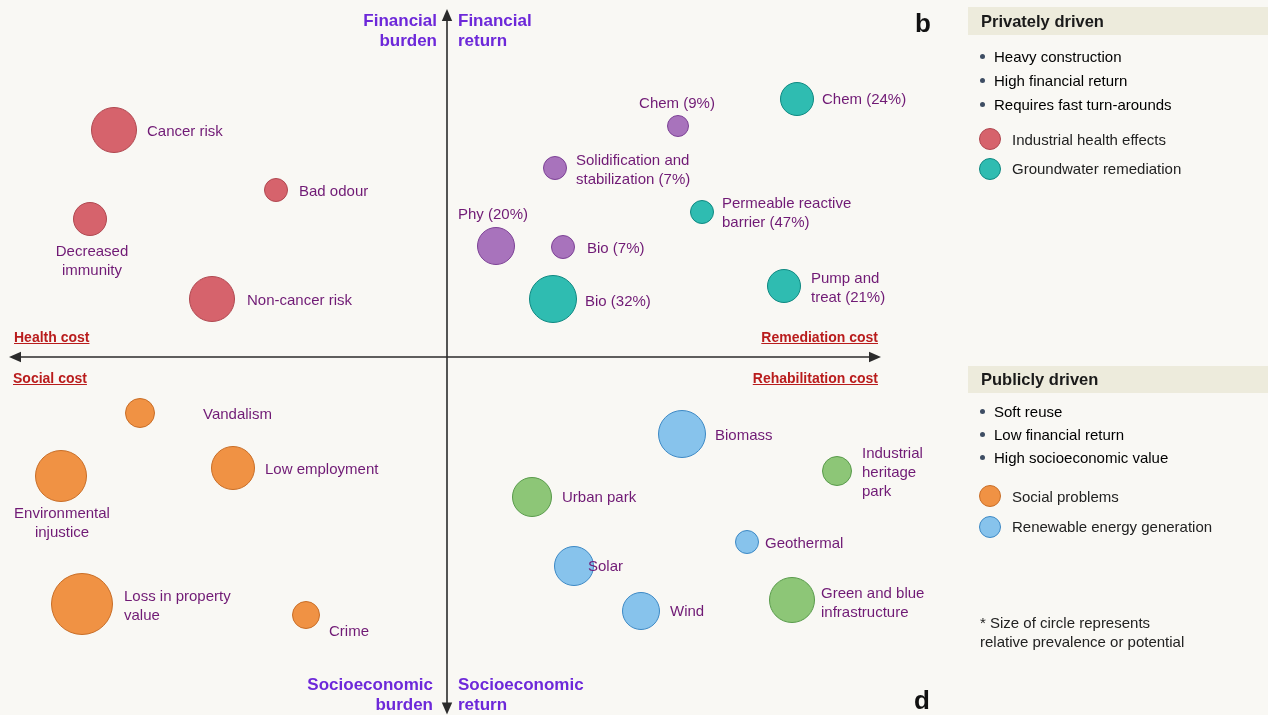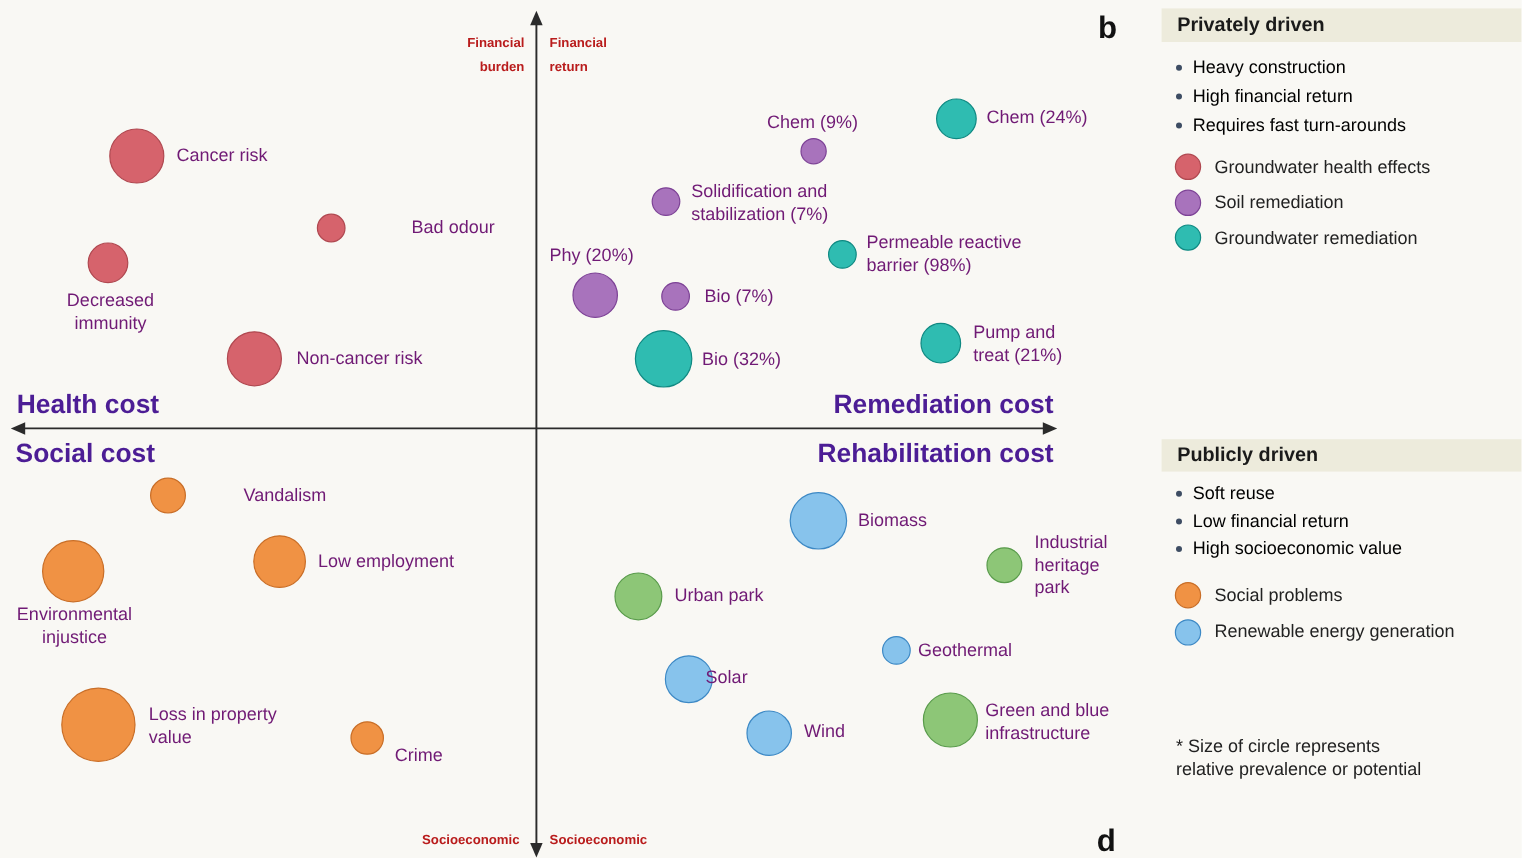--- a/index.html
+++ b/index.html
@@ -7,28 +7,28 @@
     position:relative;
     width:1268px;height:715px;
     background:#f9f8f4;
     font-family:"Liberation Sans", sans-serif;
     color:#1c1c1c;
     overflow:hidden;
   }
   .axes-svg{position:absolute;left:0;top:0;}
   .axis-label{
     position:absolute;
-    font-size:11px;font-weight:bold;color:#b91c1c;
-    line-height:20px;white-space:nowrap;margin-top:15px;
+    font-size:17px;font-weight:bold;color:#6d28d9;
+    line-height:20px;white-space:nowrap;
   }
   .axis-label.r{text-align:right;}
   .h-axis-label{
     position:absolute;
-    font-size:22px;font-weight:bold;color:#4c1d95;
-    line-height:22px;white-space:nowrap;
+    font-size:14px;font-weight:bold;color:#b91c1c;
+    line-height:22px;white-space:nowrap;text-decoration:underline;
   }
   .h-axis-label.r{text-align:right;}
   .panel-letter{
     position:absolute;font-size:26px;font-weight:bold;color:#111;
   }
   .bubble{
     position:absolute;border-radius:50%;
     border:1.5px solid #000;box-sizing:border-box;
   }
   .bubble-label{
@@ -103,21 +103,21 @@
 
   <div class="panel-letter" style="left:915px;top:8px;">b</div>
   <div class="panel-letter" style="left:914px;top:685px;">d</div>
 
   <div id="bubble-layer">
       <div class="bubble" style="left: 91px; top: 107px; width: 46px; height: 46px; background: rgb(214, 99, 108); border-color: rgb(176, 72, 80);"></div>
       <div class="bubble-label" style="left: 147px; top: 130px;">
         <div>Cancer risk</div>
       </div>
       <div class="bubble" style="left: 264px; top: 178px; width: 24px; height: 24px; background: rgb(214, 99, 108); border-color: rgb(176, 72, 80);"></div>
-      <div class="bubble-label" style="left: 299px; top: 190px; margin-left: 44px;">
+      <div class="bubble-label" style="left: 299px; top: 190px;">
         <div>Bad odour</div>
       </div>
       <div class="bubble" style="left: 73px; top: 202px; width: 34px; height: 34px; background: rgb(214, 99, 108); border-color: rgb(176, 72, 80);"></div>
       <div class="bubble-label center" style="left: 92px; top: 260px;">
         <div>Decreased</div>
         <div>immunity</div>
       </div>
       <div class="bubble" style="left: 189px; top: 276px; width: 46px; height: 46px; background: rgb(214, 99, 108); border-color: rgb(176, 72, 80);"></div>
       <div class="bubble-label" style="left: 247px; top: 299px;">
         <div>Non-cancer risk</div>
@@ -131,21 +131,21 @@
         <div>Chem (24%)</div>
       </div>
       <div class="bubble" style="left: 543px; top: 156px; width: 24px; height: 24px; background: rgb(168, 115, 188); border-color: rgb(125, 66, 150);"></div>
       <div class="bubble-label" style="left: 576px; top: 169px;">
         <div>Solidification and</div>
         <div>stabilization (7%)</div>
       </div>
       <div class="bubble" style="left: 690px; top: 200px; width: 24px; height: 24px; background: rgb(47, 188, 177); border-color: rgb(15, 137, 130);"></div>
       <div class="bubble-label" style="left: 722px; top: 212px;">
         <div>Permeable reactive</div>
-        <div>barrier (98%)</div>
+        <div>barrier (47%)</div>
       </div>
       <div class="bubble" style="left: 477px; top: 227px; width: 38px; height: 38px; background: rgb(168, 115, 188); border-color: rgb(125, 66, 150);"></div>
       <div class="bubble-label" style="left: 458px; top: 213px;">
         <div>Phy (20%)</div>
       </div>
       <div class="bubble" style="left: 551px; top: 235px; width: 24px; height: 24px; background: rgb(168, 115, 188); border-color: rgb(125, 66, 150);"></div>
       <div class="bubble-label" style="left: 587px; top: 247px;">
         <div>Bio (7%)</div>
       </div>
       <div class="bubble" style="left: 529px; top: 275px; width: 48px; height: 48px; background: rgb(47, 188, 177); border-color: rgb(15, 137, 130);"></div>
@@ -225,25 +225,21 @@
       <span class="bullet-text">High financial return</span>
     </div>
     <div class="bullet-row">
       <span class="bullet-dot" style="background: rgb(62, 77, 99);"></span>
       <span class="bullet-text">Requires fast turn-arounds</span>
     </div>
   </div>
   <div class="legend-items" style="top:128px;">
     <div class="legend-item mb7">
       <span class="swatch" style="background: rgb(214, 99, 108); border-color: rgb(176, 72, 80);"></span>
-      <span class="legend-item-label">Groundwater health effects</span>
-    </div>
-    <div class="legend-item mb7">
-      <span class="swatch" style="background: rgb(168, 115, 188); border-color: rgb(125, 66, 150);"></span>
-      <span class="legend-item-label">Soil remediation</span>
+      <span class="legend-item-label">Industrial health effects</span>
     </div>
     <div class="legend-item">
       <span class="swatch" style="background: rgb(47, 188, 177); border-color: rgb(15, 137, 130);"></span>
       <span class="legend-item-label">Groundwater remediation</span>
     </div>
   </div>
 
   <div class="legend-header" style="top:366px;height:27px;line-height:27px;">
     <span>Publicly driven</span>
   </div>

